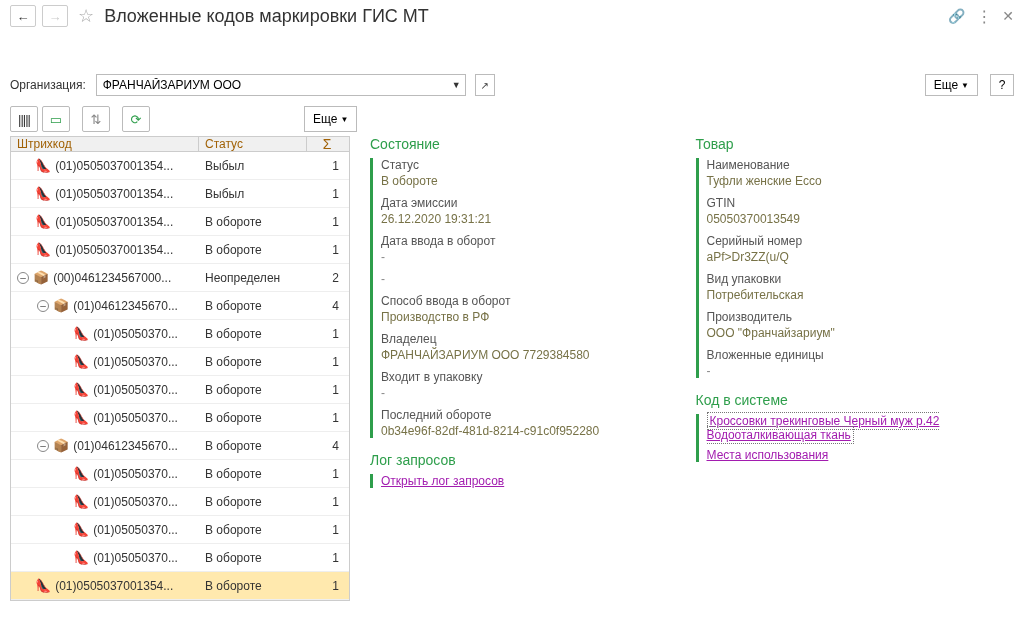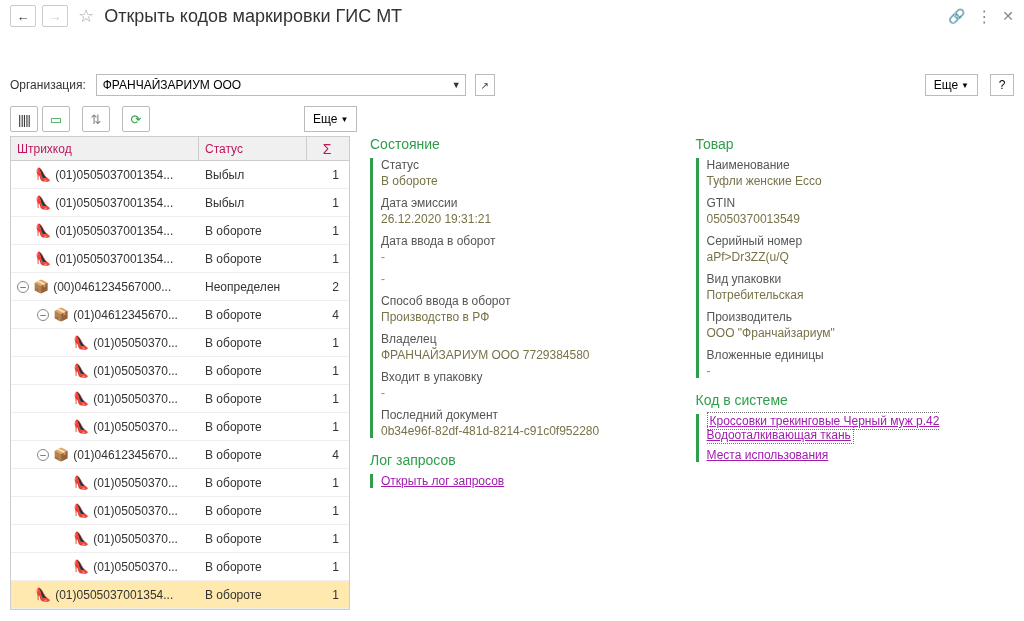--- a/index.html
+++ b/index.html
@@ -32,21 +32,21 @@
 .tb-spacer { width: 4px; }
 .tb-more { height: 26px; border: 1px solid #bbb; background: #fff; padding: 0 8px; display: flex; align-items: center; gap: 3px; font-size: 12px; margin-left: 150px; }
 
 
 .main { display: flex; padding: 0 10px; gap: 20px; }
 .left { width: 340px; }
 .right { flex: 1; display: flex; gap: 7px; }
 
 
 .tbl { border: 1px solid #ccc; width: 340px; }
-.tbl-head { display: flex; background: #f0f0f0; border-bottom: 1px solid #ccc; height: 24px; align-items: center; font-size: 12px; color: #be185d; }
+.tbl-head { display: flex; background: #f0f0f0; border-bottom: 1px solid #ccc; height: 15px; align-items: center; font-size: 12px; color: #a16207; }
 .th-code { width: 188px; padding-left: 6px; border-right: 1px solid #ccc; height: 100%; display: flex; align-items: center; }
 .th-status { width: 108px; padding-left: 6px; border-right: 1px solid #ccc; height: 100%; display: flex; align-items: center; }
 .th-sum { width: 40px; text-align: center; height: 100%; display: flex; align-items: center; justify-content: center; font-size: 14px; }
 .tbl-body { }
 .row { display: flex; height: 28px; align-items: center; border-bottom: 1px solid #eee; }
 .row.selected { background: #ffe9ae; }
 .td-code { width: 188px; display: flex; align-items: center; overflow: hidden; white-space: nowrap; }
 .td-status { width: 108px; padding-left: 6px; }
 .td-sum { width: 40px; text-align: right; padding-right: 8px; }
 .toggle { width: 12px; height: 12px; border: 1px solid #888; border-radius: 7px; display: inline-flex; align-items: center; justify-content: center; font-size: 10px; line-height: 1; color: #555; margin-right: 4px; }
@@ -67,21 +67,21 @@
 .link.dotted { border: 1px dotted #777; padding: 1px 2px; display: inline; }
 
 </style>
 </head>
 <body>
 
 <div class="header">
   <div class="nav-btn">←</div>
   <div class="nav-btn" style="color:#ccc">→</div>
   <span class="star-icon">☆</span>
-  <div class="title">Открыть кодов маркировки ГИС МТ</div>
+  <div class="title">Вложенные кодов маркировки ГИС МТ</div>
   <div class="header-actions">
     <span class="link-icon">🔗</span>
     <span class="dots-icon">⋮</span>
     <span class="close-icon">✕</span>
   </div>
 </div>
 
 <div class="org-row">
   <span class="org-label">Организация:</span>
   <div class="org-select">
@@ -299,21 +299,21 @@
           </div>
         <div class="field">
             <div class="field-label">Владелец</div>
             <div class="field-value">ФРАНЧАЙЗАРИУМ ООО 7729384580</div>
           </div>
         <div class="field">
             <div class="field-label">Входит в упаковку</div>
             <div class="field-value dash">-</div>
           </div>
         <div class="field">
-            <div class="field-label">Последний документ</div>
+            <div class="field-label">Последний обороте</div>
             <div class="field-value">0b34e96f-82df-481d-8214-c91c0f952280</div>
           </div>
       </div>
       <div class="sect-title">Лог запросов</div>
       <div class="sect-bar">
         <a class="link">Открыть лог запросов</a>
       </div>
     </div>
 
     <div class="panel-col">

